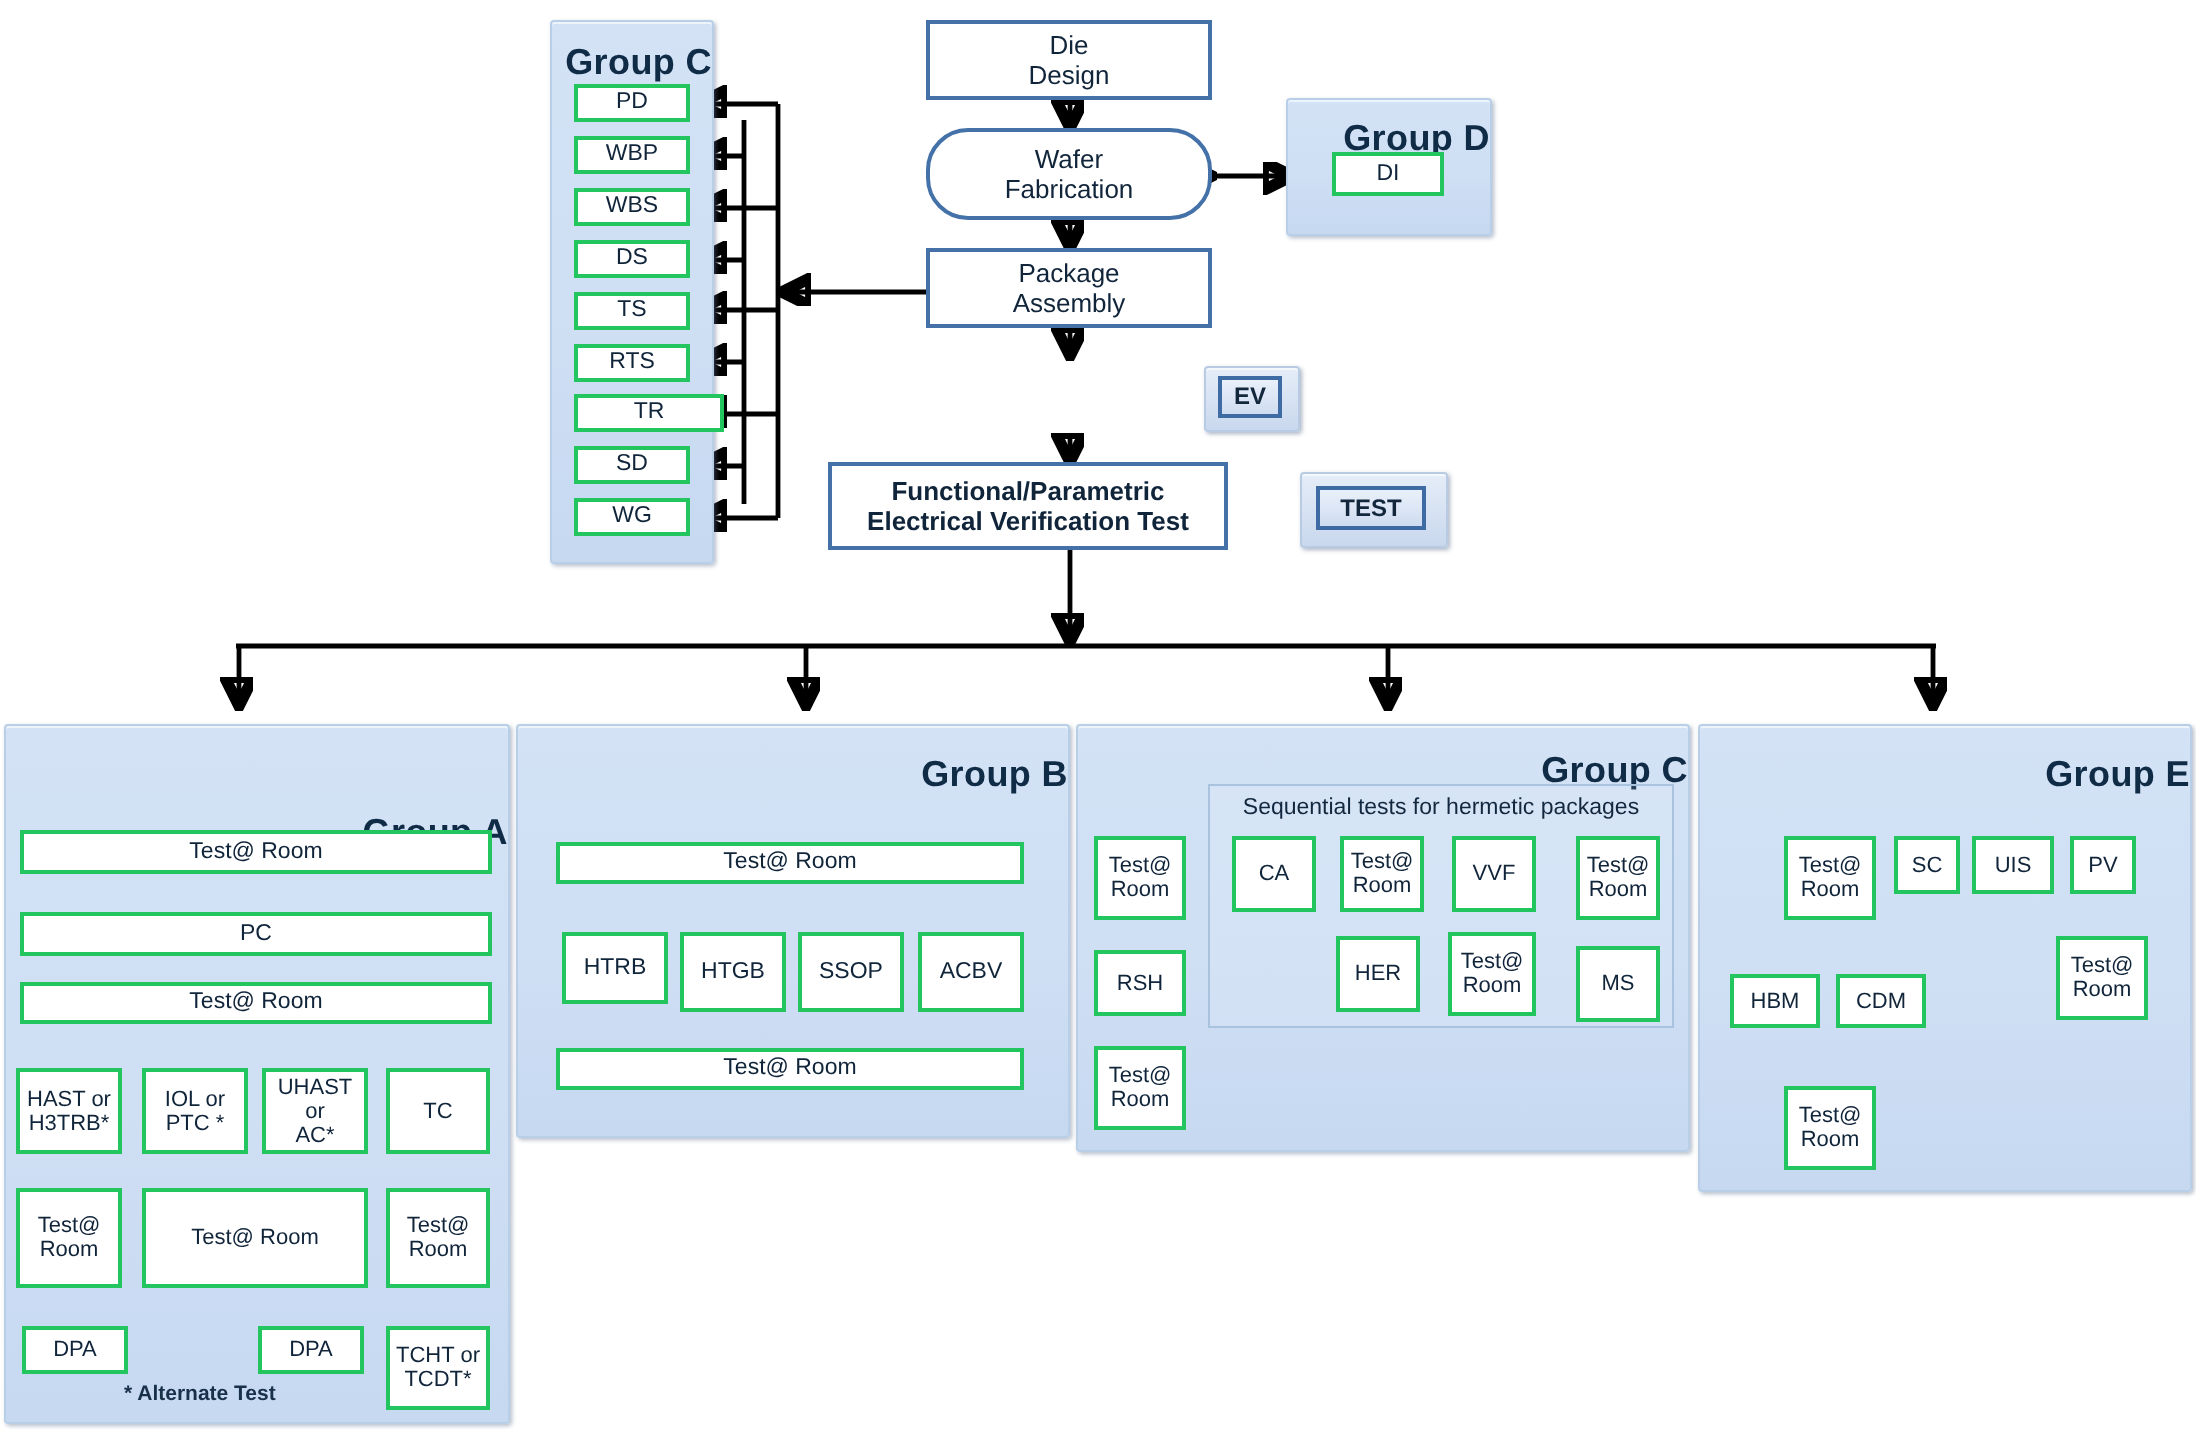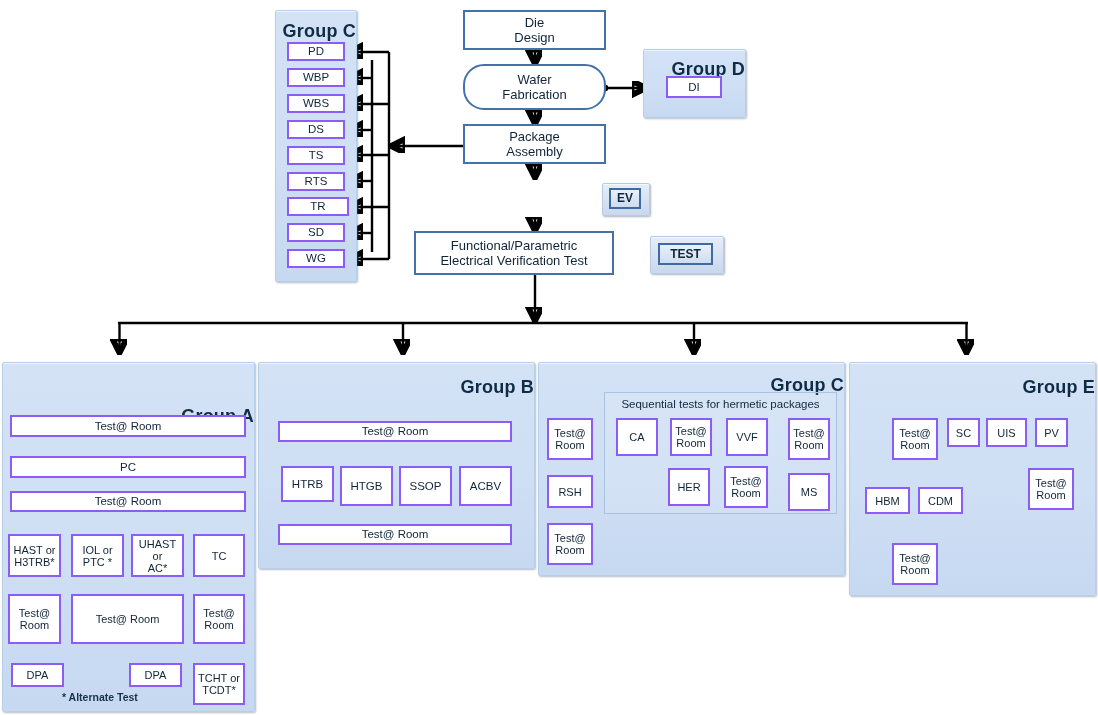--- a/index.html
+++ b/index.html
@@ -8,21 +8,21 @@
   #stage{position:absolute;left:0;top:0;width:1098px;height:715px;}
 
   
   .panel{position:absolute;background:linear-gradient(180deg,#d3e2f5 0%,#cfdff4 55%,#c6d9f1 100%);
          border:1px solid #b9cfe8;border-radius:2px;
          box-shadow:1px 1px 2px rgba(90,110,140,.45), inset 0 1px 0 #eef4fc;}
   .panel-title{position:absolute;width:100%;text-align:right;font-weight:bold;
                color:#0f2b45;font-size:18px;letter-spacing:.2px;}
 
   
-  .box{position:absolute;background:#ffffff;border:2px solid #8b5cf6;
+  .box{position:absolute;background:#ffffff;border:2px solid #22c55e;
        display:flex;align-items:center;justify-content:center;text-align:center;
        color:#10243a;font-size:11.5px;line-height:12.5px;box-sizing:border-box;}
   .box.tight{font-size:11px;line-height:12px;}
   .box.main{border:2px solid #4472a8;font-size:13px;line-height:15px;background:#fff;}
   .box.chip{background:linear-gradient(180deg,#e9f0fa 0%,#cfdcf0 100%);
             border:2px solid #3f6ba4;font-size:12px;font-weight:bold;color:#12263c;}
   .chipwrap{position:absolute;background:linear-gradient(180deg,#e5edf8 0%,#c9d8ee 100%);
             border:1px solid #b9cbe3;border-radius:2px;
             box-shadow:1px 1px 2px rgba(90,110,140,.5), inset 0 1px 0 #f3f8fd;}
   .subpanel{position:absolute;background:rgba(255,255,255,0.10);
@@ -139,31 +139,31 @@
 
   <div class="panel" style="left:275px;top:10px;width:80px;height:270px;">
     <div class="panel-title" style="top:10px;">Group C</div>
   </div>
   <div class="box" style="left:287px;top:42px;width:58px;height:19px;">PD</div>
   <div class="box" style="left:287px;top:68px;width:58px;height:19px;">WBP</div>
   <div class="box" style="left:287px;top:94px;width:58px;height:19px;">WBS</div>
   <div class="box" style="left:287px;top:120px;width:58px;height:19px;">DS</div>
   <div class="box" style="left:287px;top:146px;width:58px;height:19px;">TS</div>
   <div class="box" style="left:287px;top:172px;width:58px;height:19px;">RTS</div>
-  <div class="box" style="left:287px;top:197px;width:62px;height:19px;">TR</div>
+  <div class="box" style="left:287px;top:197px;width:75px;height:19px;">TR</div>
   <div class="box" style="left:287px;top:223px;width:58px;height:19px;">SD</div>
   <div class="box" style="left:287px;top:249px;width:58px;height:19px;">WG</div>
 
   <div class="box main prewrap" style="left:463px;top:10px;width:143px;height:40px;white-space:pre-line;">Die
 Design</div>
   <div class="box main" style="left:463px;top:64px;width:143px;height:46px;white-space:pre-line;border-radius:21px;">Wafer
 Fabrication</div>
   <div class="box main" style="left:463px;top:124px;width:143px;height:40px;white-space:pre-line;">Package
 Assembly</div>
-  <div class="box main" style="left:414px;top:231px;width:200px;height:44px;white-space:pre-line;">Functional/Parametric
+  <div class="box main" style="left:414px;top:231px;width:200px;height:44px;white-space:pre-line;font-weight:bold;">Functional/Parametric
 Electrical Verification Test</div>
 
   <div class="chipwrap" style="left:602px;top:183px;width:46px;height:31px;"></div>
   <div class="box chip" style="left:609px;top:188px;width:32px;height:21px;">EV</div>
 
   <div class="chipwrap" style="left:650px;top:236px;width:72px;height:36px;"></div>
   <div class="box chip" style="left:658px;top:243px;width:55px;height:22px;">TEST</div>
 
   <div class="panel" style="left:643px;top:49px;width:101px;height:67px;">
     <div class="panel-title" style="top:9px;">Group D</div>

